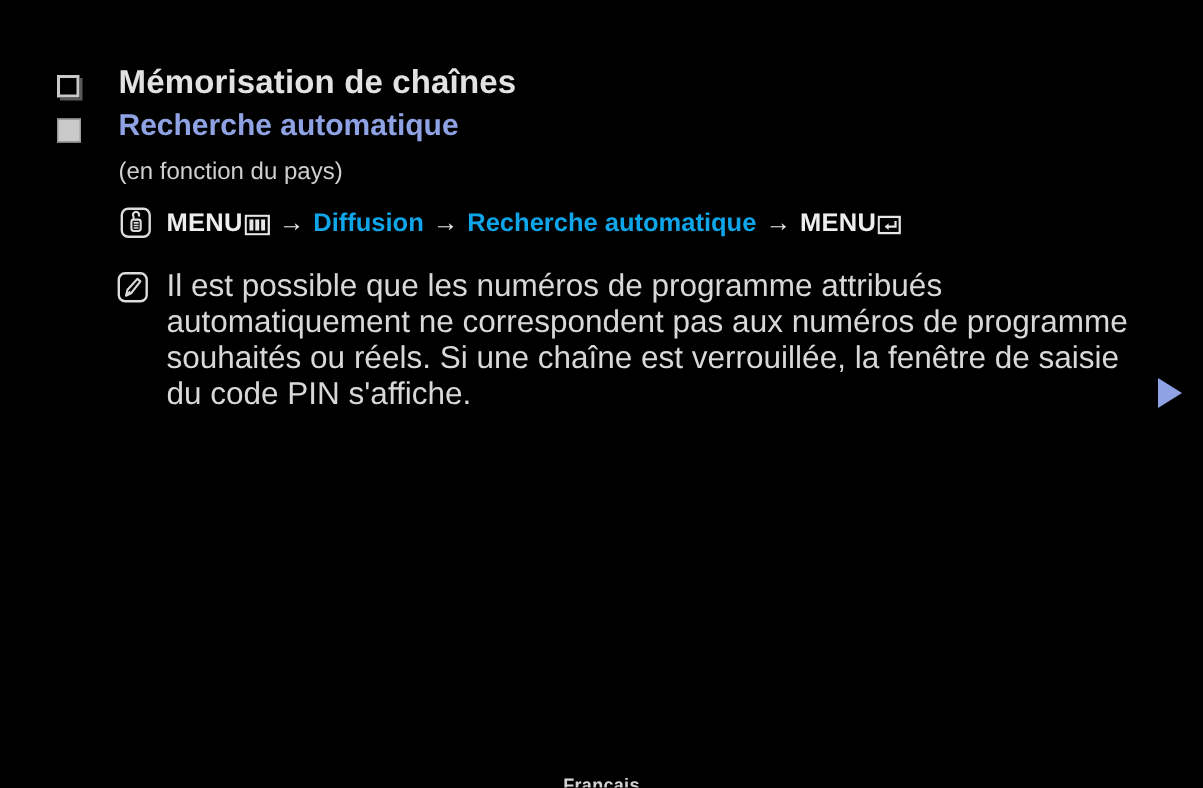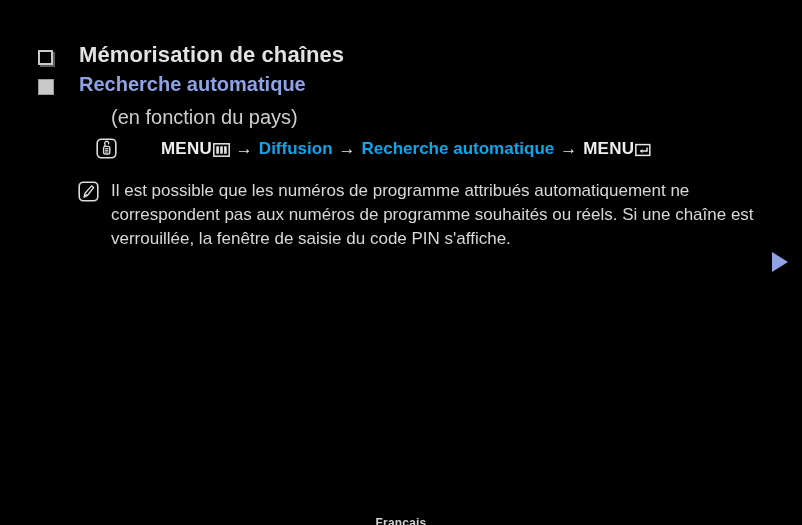--- a/index.html
+++ b/index.html
@@ -77,35 +77,33 @@
     font-weight: bold;
     color: #8fa2e4;
     white-space: nowrap;
     line-height: 1.25;
   }
 
   .topic-sub {
     position: absolute;
     left: 79px;
     top: 106px;
-    font-size: 20px;
+    font-size: 16px;
     color: #cfcfcf;
     white-space: nowrap;
-    margin-left: 32px;
   }
 
   
   .path-row {
     position: absolute;
-    left: 96px;
+    left: 80px;
     top: 138px;
     display: flex;
     align-items: center;
     white-space: nowrap;
-    gap: 34px;
   }
   .icon-box {
     width: 21px;
     height: 21px;
     flex: 0 0 auto;
     display: inline-flex;
     align-items: center;
     justify-content: center;
   }
   .icon-box svg { display: block; }
@@ -150,21 +148,21 @@
     align-items: flex-start;
   }
   .note-icon {
     width: 21px;
     height: 21px;
     flex: 0 0 auto;
     margin-top: 2px;
   }
   .note-text {
     margin-left: 12px;
-    font-size: 17px;
+    font-size: 21px;
     line-height: 24px;
     color: #d8d8d8;
     max-width: 650px;
   }
 
   
   .nav-next {
     position: absolute;
     left: 770px;
     top: 251px;

